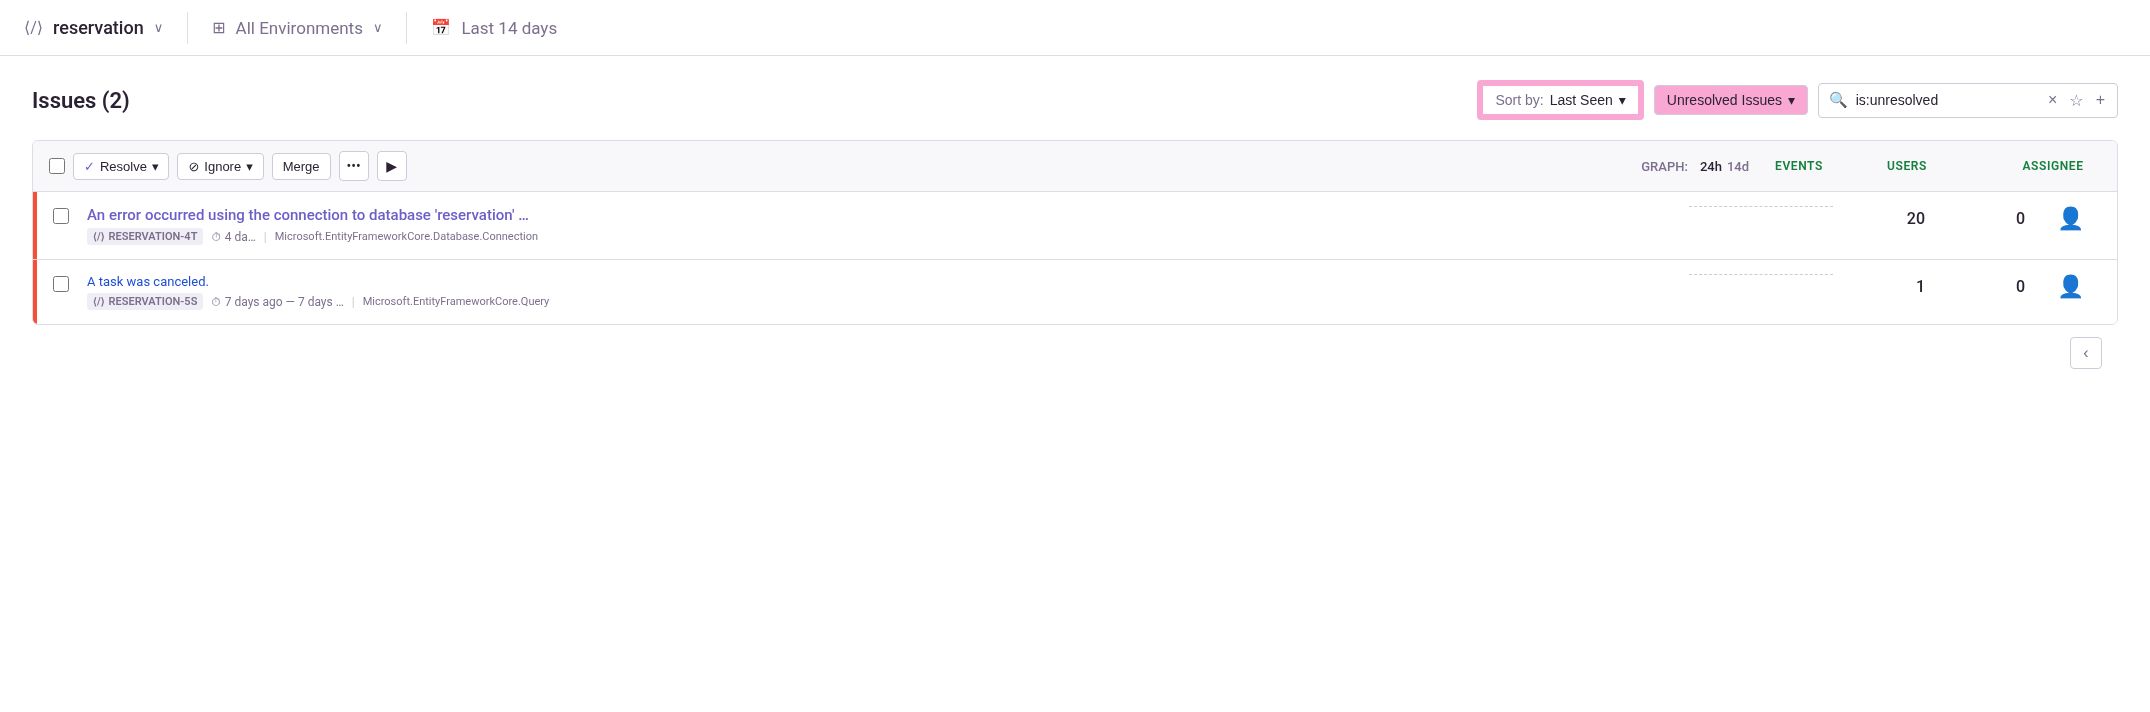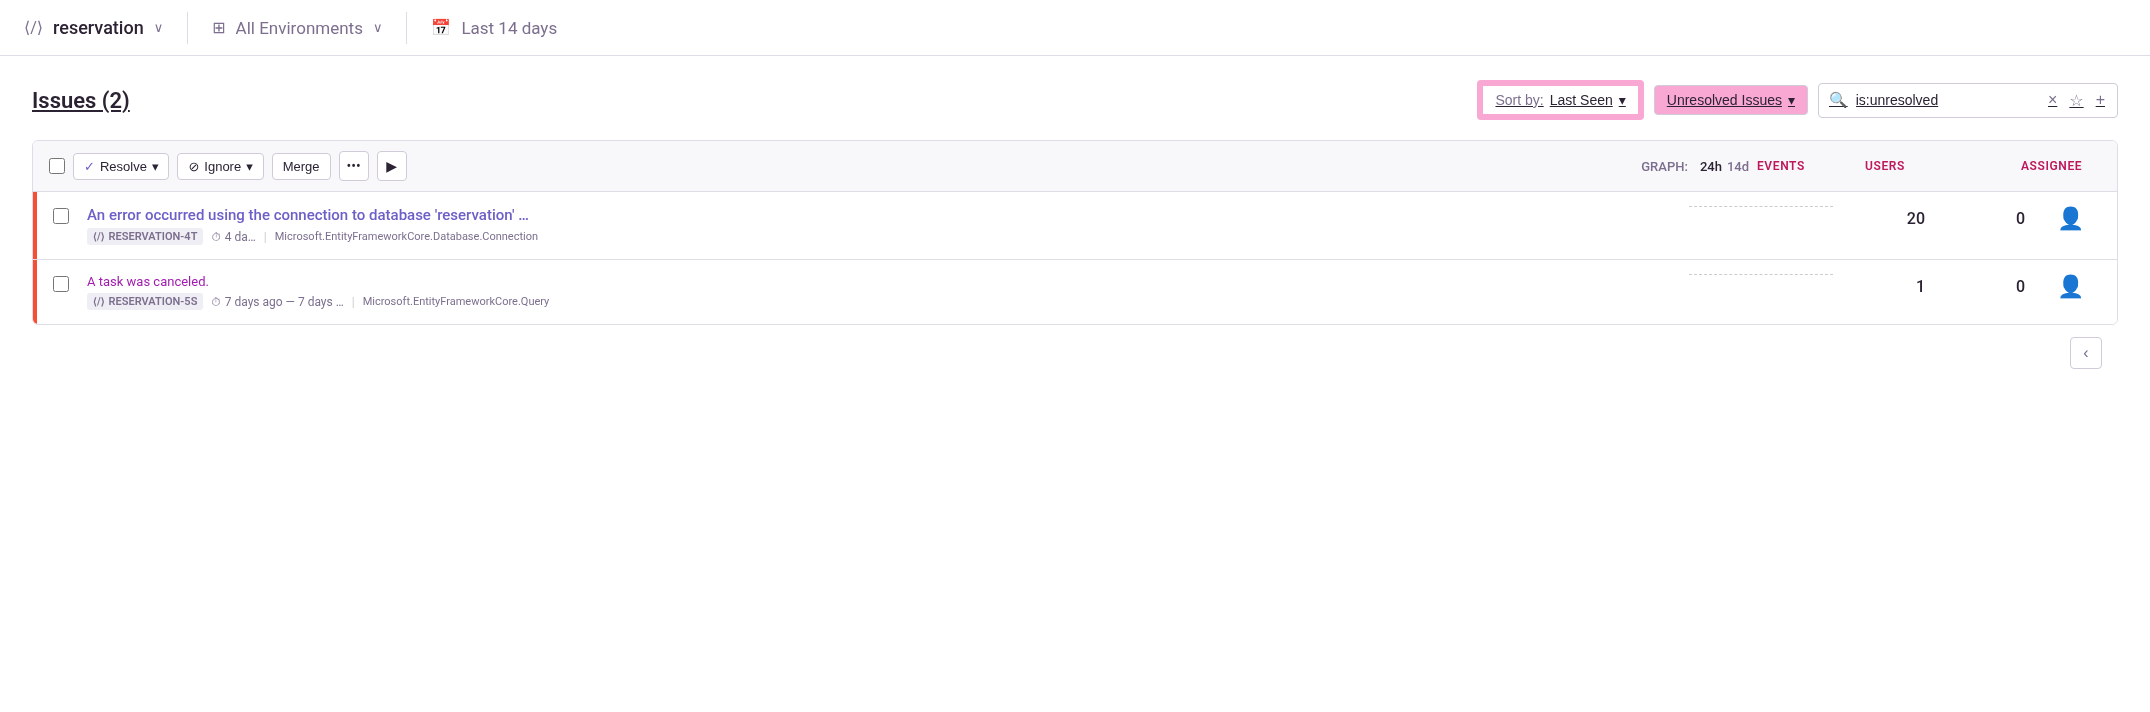--- a/index.html
+++ b/index.html
@@ -56,21 +56,20 @@
     .main-content {
       padding: 24px 32px;
     }
 
     
     .issues-header {
       display: flex;
       align-items: center;
       gap: 16px;
       margin-bottom: 20px;
-      text-decoration: underline;
     }
     .issues-title {
       font-size: 22px;
       font-weight: 600;
       color: #2b2233;
       flex: none;
     }
     .spacer { flex: 1; }
 
     
@@ -214,25 +213,25 @@
     .graph-timeframes span {
       color: #2b2233;
       font-weight: 500;
     }
     .graph-timeframes span.inactive {
       color: #7c6f8e;
     }
     .col-header {
       font-size: 12px;
       font-weight: 600;
-      color: #be185d;
+      color: #15803d;
       text-transform: uppercase;
       letter-spacing: 0.05em;
       width: 100px;
-      text-align: left;
+      text-align: center;
       padding-right: 16px;
     }
 
     
     .issue-row {
       display: flex;
       align-items: flex-start;
       padding: 14px 16px;
       border-bottom: 1px solid #e0dce7;
       background: #fff;
@@ -270,21 +269,21 @@
       font-size: 15px;
       font-weight: 500;
       color: #6c5fc7;
       cursor: pointer;
       text-decoration: none;
       display: block;
       margin-bottom: 4px;
     }
     .issue-subtitle {
       font-size: 13px;
-      color: #a21caf;
+      color: #1d4ed8;
       margin-bottom: 4px;
     }
     .issue-meta {
       display: flex;
       align-items: center;
       gap: 8px;
       font-size: 12px;
       color: #7c6f8e;
     }
     .issue-tag {

